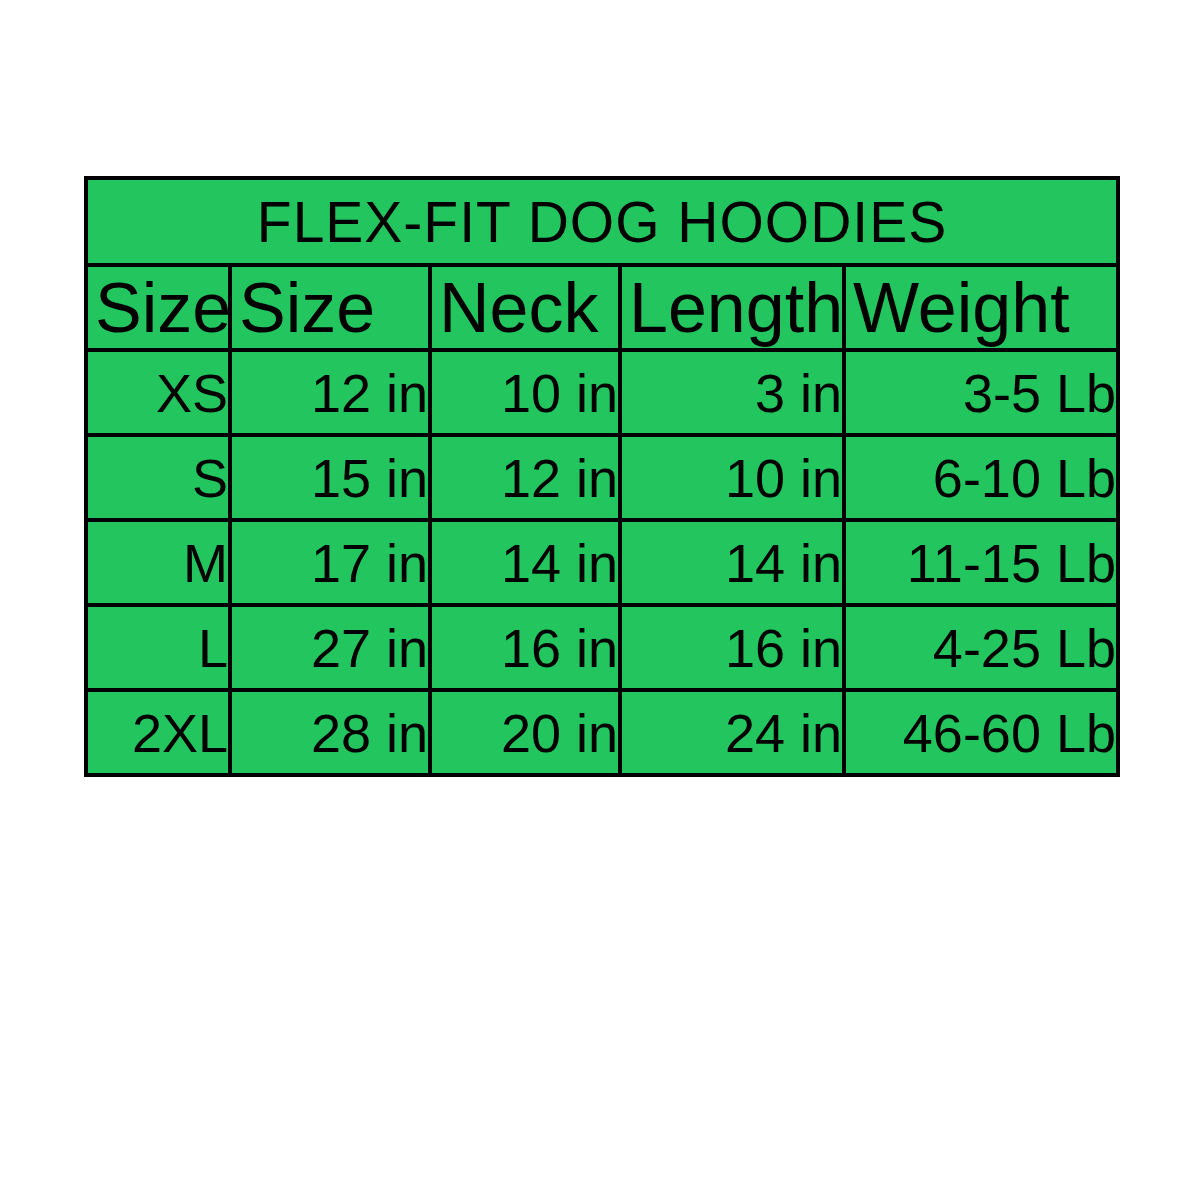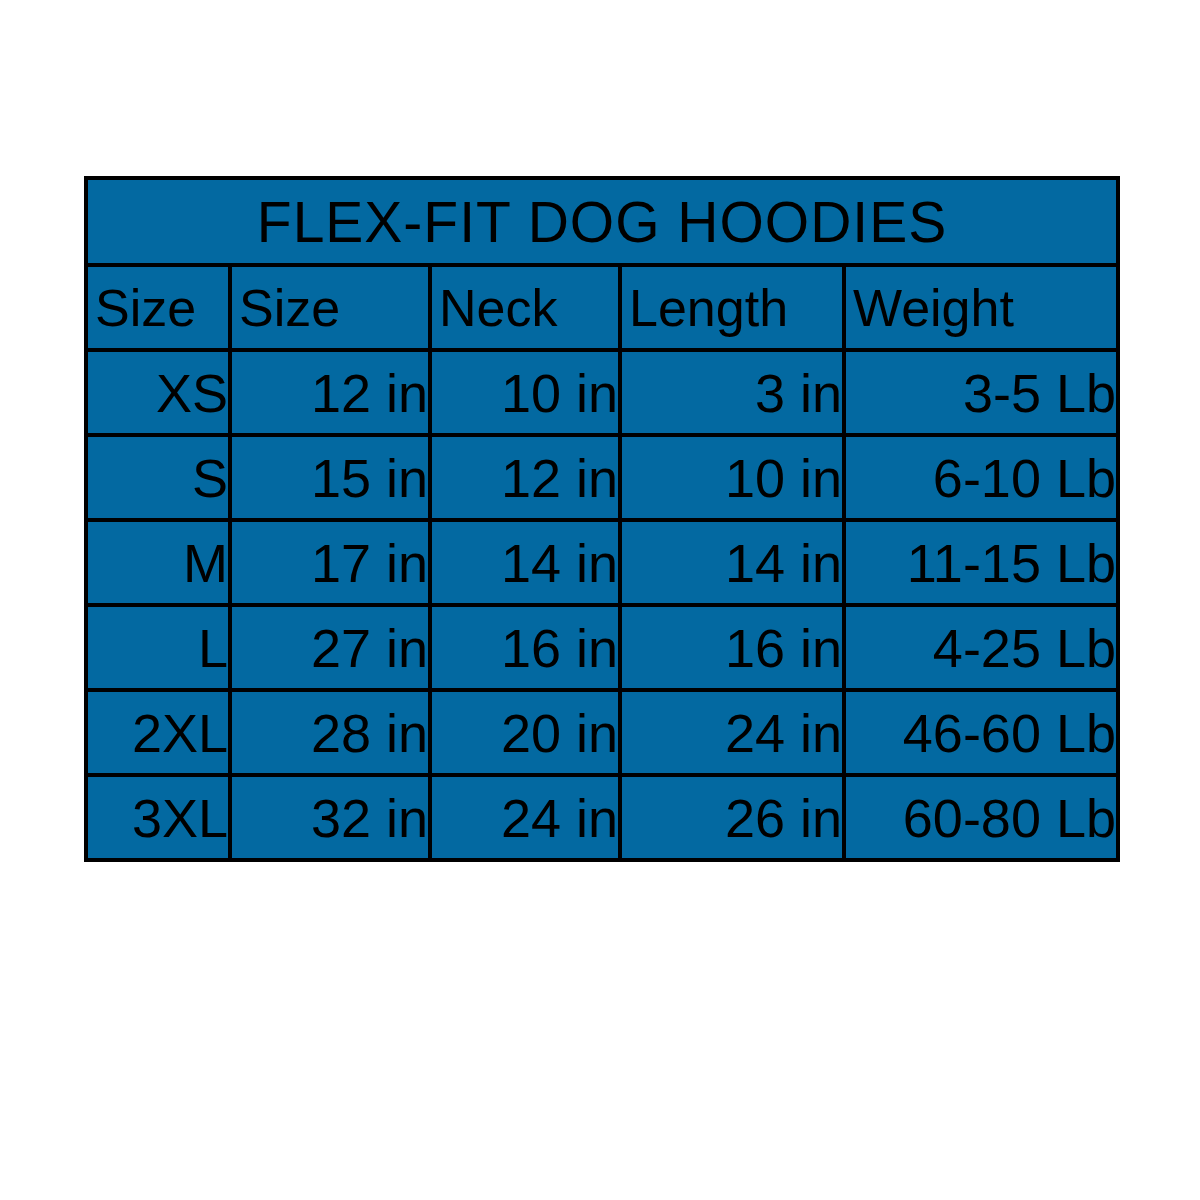--- a/index.html
+++ b/index.html
@@ -17,42 +17,42 @@
     background: #ffffff;
     overflow: hidden;
   }
   table.size-chart {
     position: absolute;
     left: 84px;
     top: 176px;
     width: 1032px;
     border-collapse: collapse;
     table-layout: fixed;
-    background: #0369a1;
+    background: #22c55e;
   }
   table.size-chart th,
   table.size-chart td {
     border: 4px solid #000000;
     color: #000000;
     font-weight: 400;
     vertical-align: middle;
     overflow: hidden;
     white-space: nowrap;
   }
   tr.title-row th {
     height: 87px;
     text-align: center;
     font-size: 57px;
     letter-spacing: 1px;
   }
   tr.header-row th {
     height: 85px;
     text-align: left;
     padding-left: 7px;
-    font-size: 52px;
+    font-size: 70px;
   }
   tbody tr td {
     height: 85px;
     text-align: right;
     padding-left: 7px;
     font-size: 54px;
   }
 </style>
 </head>
 <body>
@@ -107,22 +107,15 @@
           <td>16 in</td>
           <td>4-25 Lb</td>
         </tr>
         <tr>
           <td>2XL</td>
           <td>28 in</td>
           <td>20 in</td>
           <td>24 in</td>
           <td>46-60 Lb</td>
         </tr>
-        <tr>
-          <td>3XL</td>
-          <td>32 in</td>
-          <td>24 in</td>
-          <td>26 in</td>
-          <td>60-80 Lb</td>
-        </tr>
       </tbody>
   </table>
 </div>
 
 </body></html>

